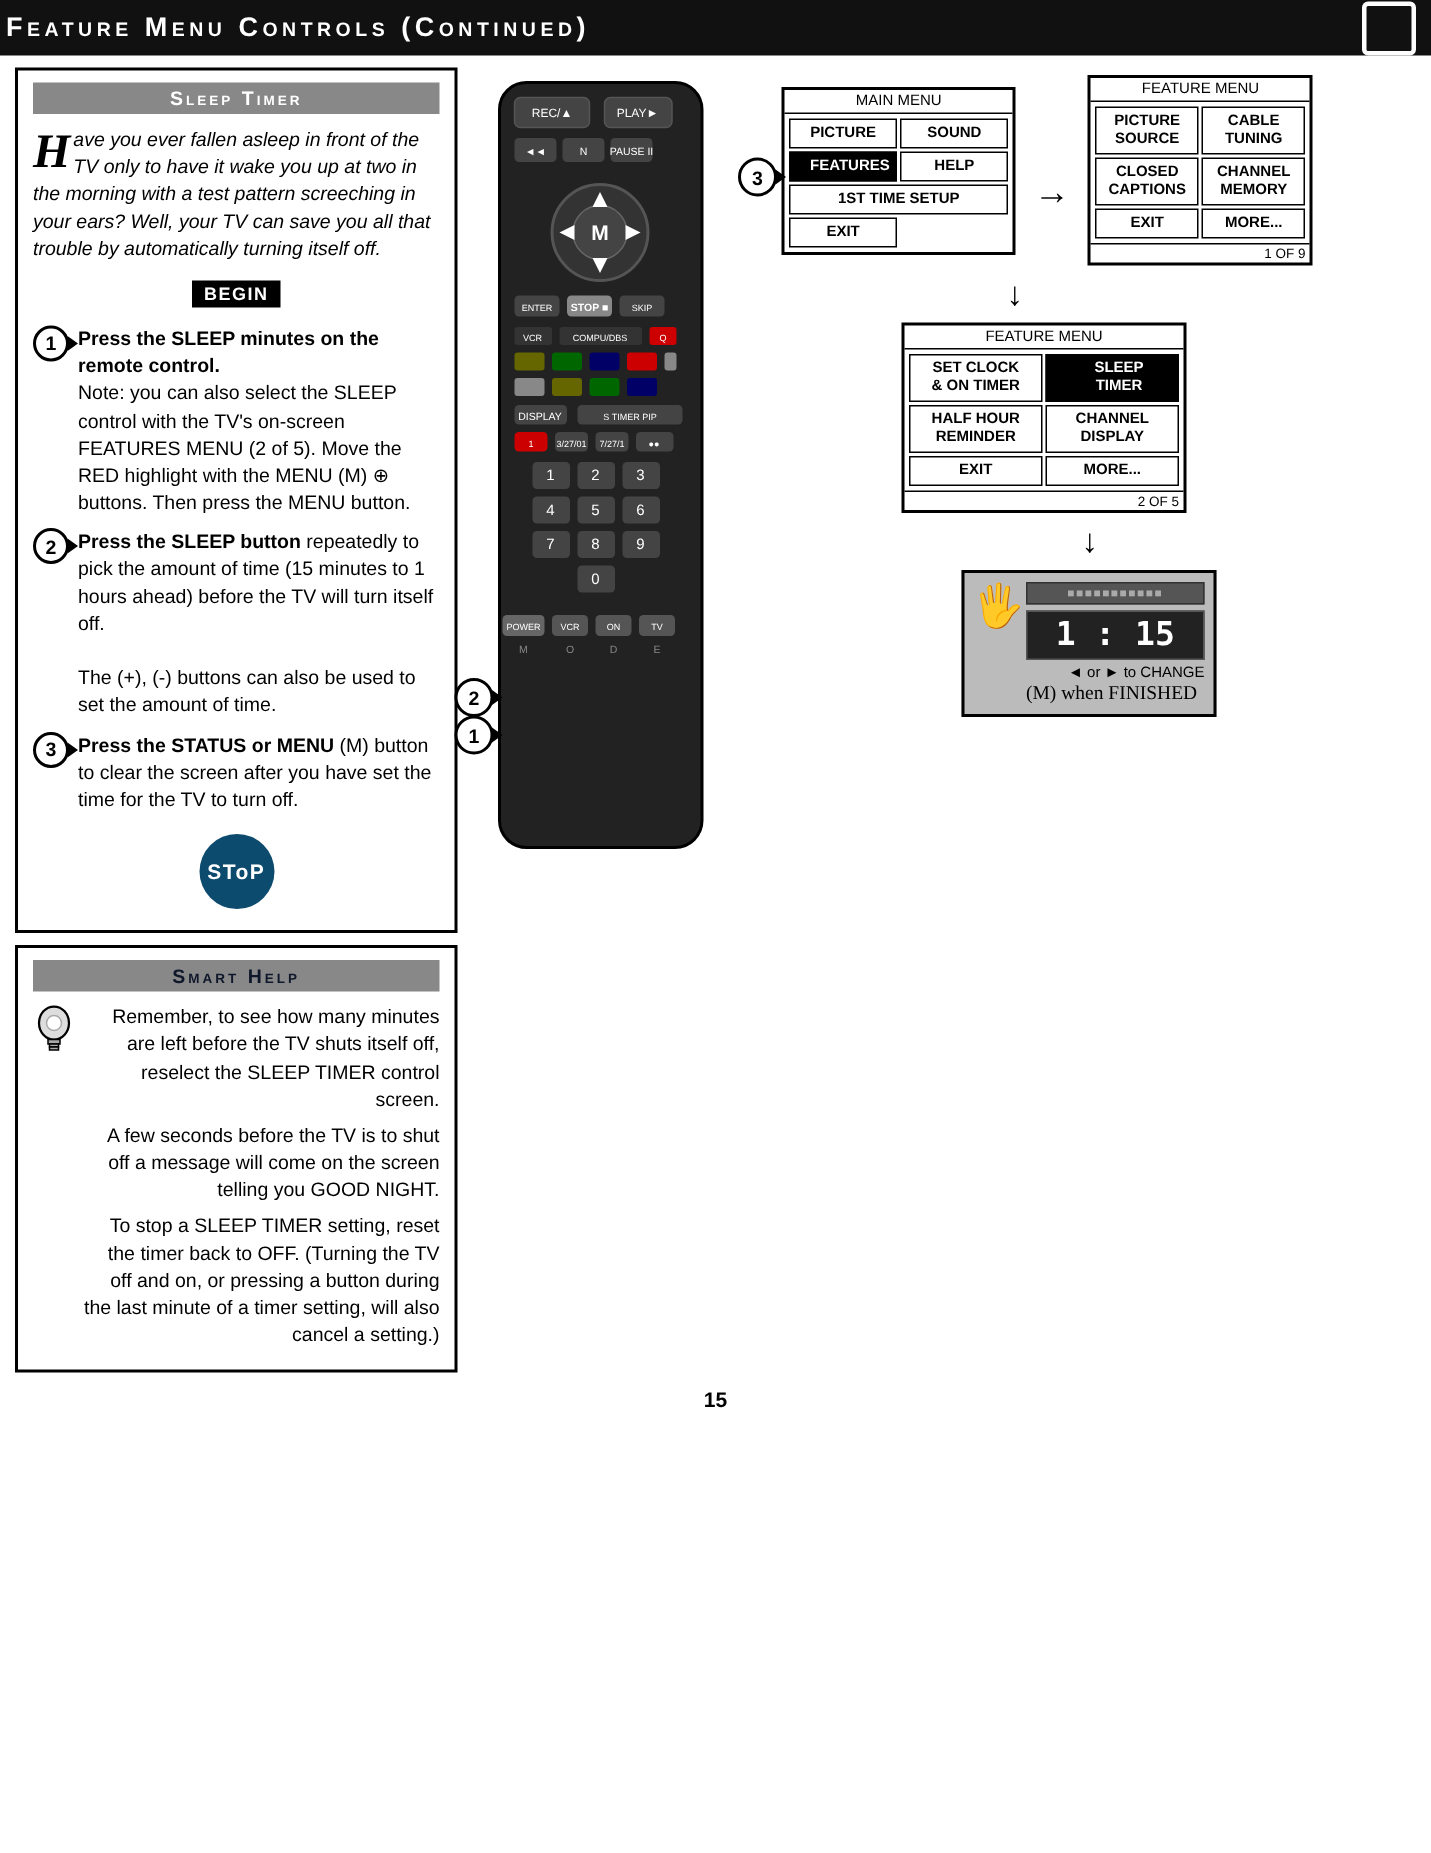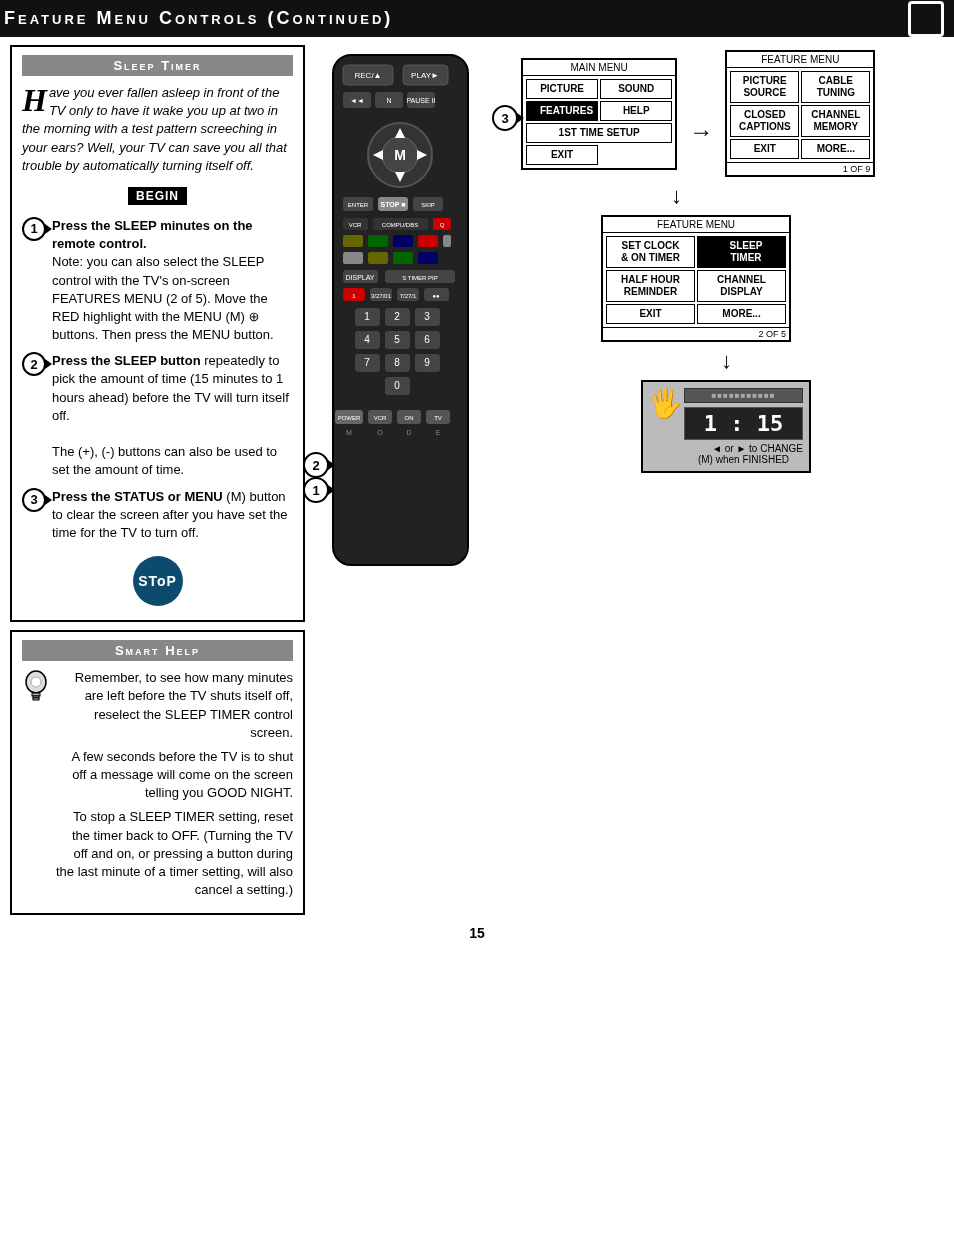--- a/index.html
+++ b/index.html
@@ -165,21 +165,21 @@
       text-align: center;
     }
 
     
     .smart-help-box {
       border: 2px solid #000;
       padding: 8px 10px;
     }
     .smart-help-title {
       background: #888;
-      color: #ffffff;
+      color: #0f172a;
       text-align: center;
       font-weight: bold;
       font-size: 13px;
       letter-spacing: 2px;
       padding: 3px 0;
       margin-bottom: 8px;
       font-variant: small-caps;
     }
     .smart-help-content {
       display: flex;
@@ -560,21 +560,21 @@
 
             <div style="background:#555; color:#aaa; font-size:8px; text-align:center; padding:2px; border:1px solid #333; margin-bottom:4px;">
               <span style="letter-spacing:1px;">■■■■■■■■■■■</span>
             </div>
             <div style="background:#222; color:#fff; font-size:22px; text-align:center; font-family:monospace; font-weight:bold; padding:3px; border:1px solid #555;">
               <span>1 : 15</span>
             </div>
             <div style="text-align:right; font-size:10px; margin-top:3px;">
               <span>◄ or ► to CHANGE</span>
             </div>
-            <div style="text-align:center; font-size:10px;">
+            <div style="text-align:left; font-size:13px;font-family:Liberation Serif, serif;">
               <span>(M) when FINISHED</span>
             </div>
           </div>
         </div>
 
       </div>
     </div>
 
   </div>
 </div>

